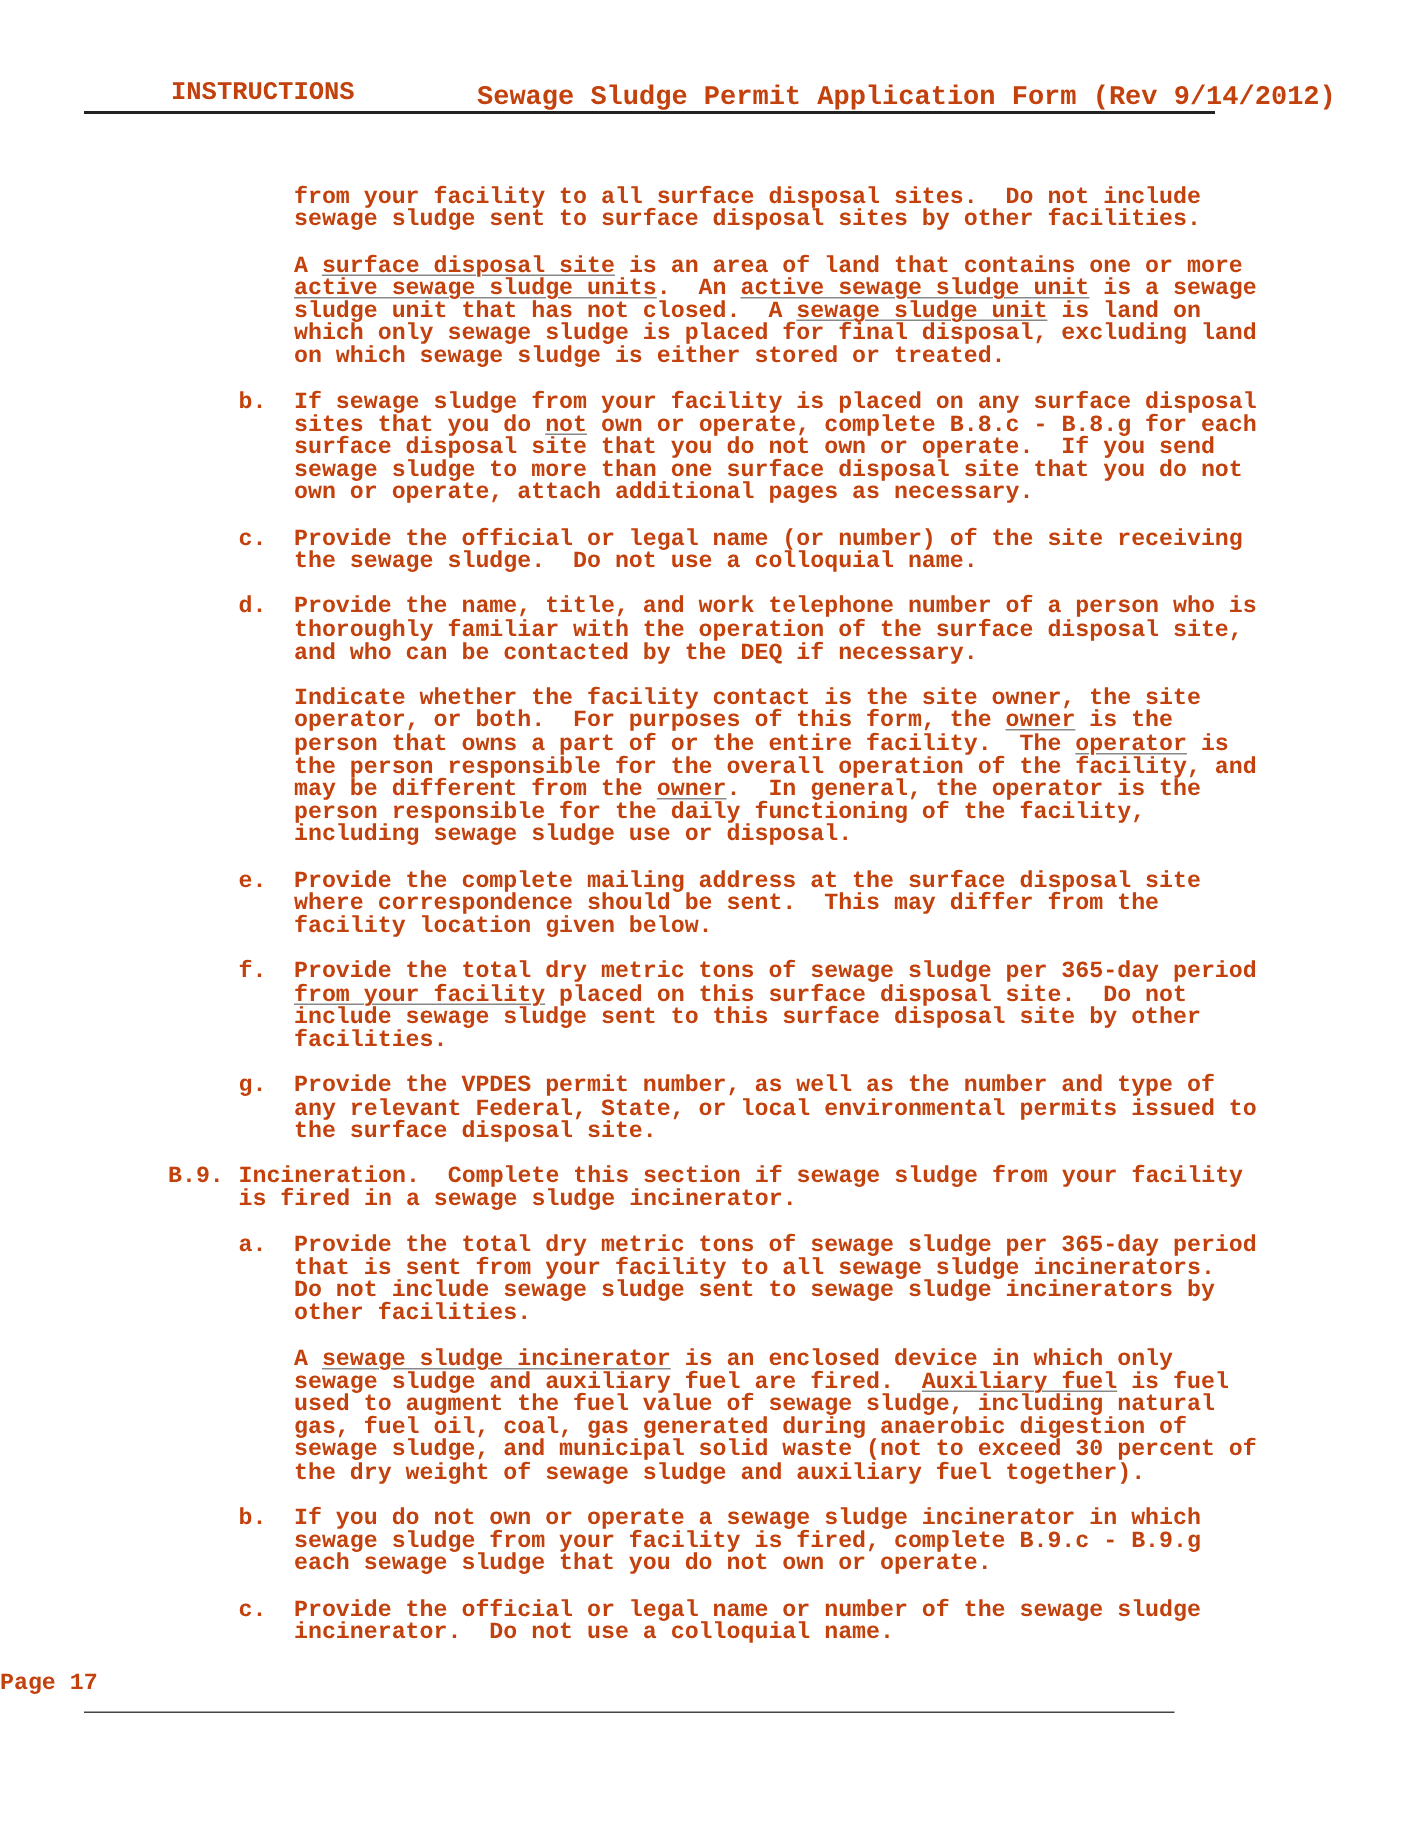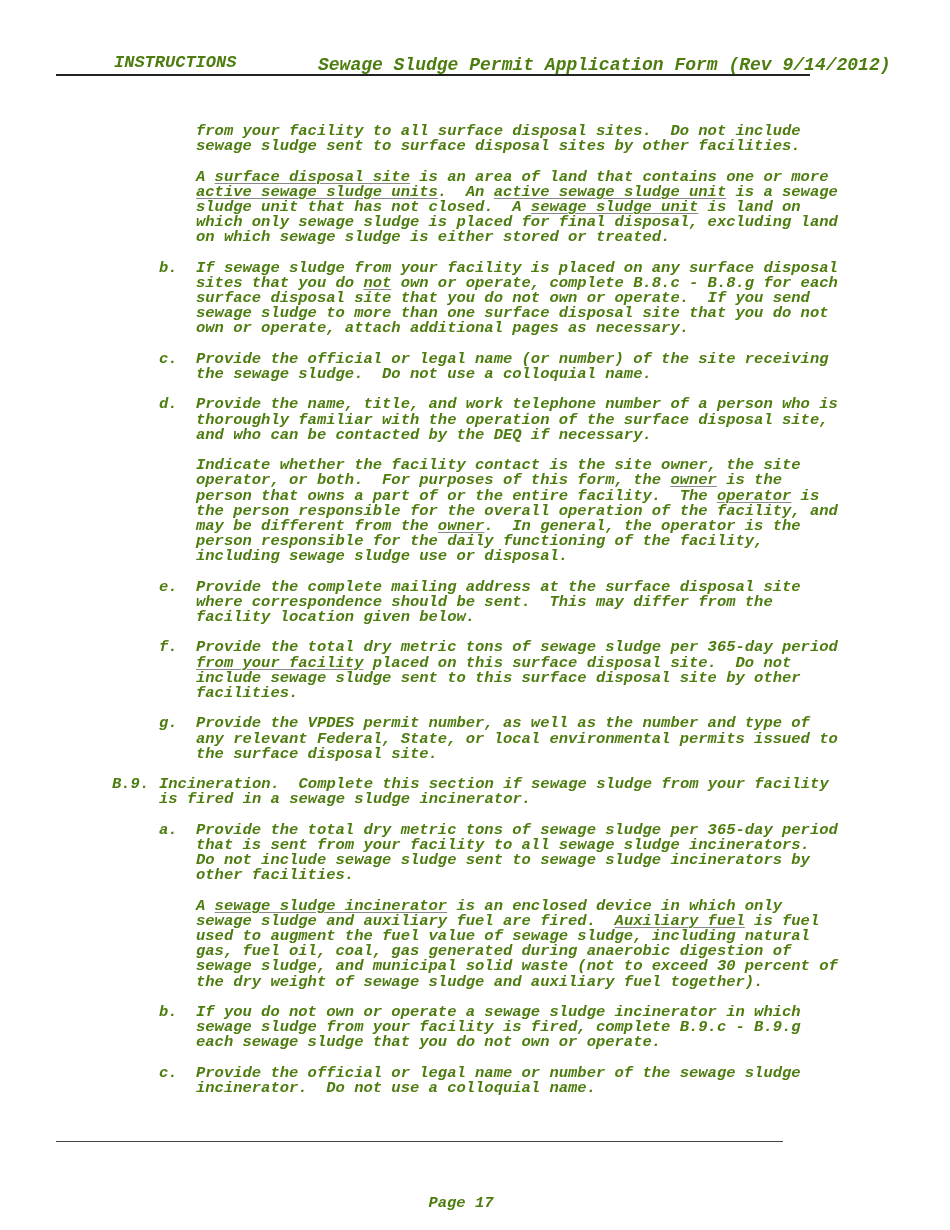--- a/index.html
+++ b/index.html
@@ -1,26 +1,26 @@
 <!DOCTYPE html>
 <html><head>
 <meta charset="utf-8">
 <style>
   html, body { margin: 0; padding: 0; background: #ffffff; }
   body { width: 950px; height: 1230px; position: relative; overflow: hidden; }
-  .mono { font-family: "Liberation Mono", "DejaVu Sans Mono", monospace; font-weight: bold; font-style: italic; color: #4d7c0f; }
+  .mono { font-family: "Liberation Mono", "DejaVu Sans Mono", monospace; font-weight: bold; color: #c2410c; }
   .header-title { position: absolute; left: 114px; top: 53px; font-size: 17px; }
   .header-form { position: absolute; left: 318px; top: 55px; font-size: 18px; }
   .header-rule { position: absolute; left: 56px; top: 74px; width: 754px; height: 2px; background: #222; }
   .body { position: absolute; left: 0; top: 124px; width: 950px; font-size: 15.5px; line-height: 15.2px; white-space: pre; }
   .line { position: relative; height: 15.2px; }
   .gap { height: 15.2px; }
   .u { text-decoration: underline; text-decoration-color: #888; text-underline-offset: 2px; text-decoration-thickness: 1px; }
   .footer-rule { position: absolute; left: 56px; top: 1141px; width: 727px; height: 1px; background: #444; }
-  .footer-page { position: absolute; left: 0; width: 922px; top: 1194px; text-align: center; font-size: 15.5px; }
+  .footer-page { position: absolute; left: 0; width: 922px; top: 1113px; text-align: left; font-size: 15.5px; }
 </style>
 </head>
 <body>
 
 <div class="mono header-title">INSTRUCTIONS</div>
 <div class="mono header-form">Sewage Sludge Permit Application Form (Rev 9/14/2012)</div>
 <div class="header-rule"></div>
 
 <div class="mono body" id="doc-body"><div class="line" style="left: 196px;">from your facility to all surface disposal sites.  Do not include</div><div class="line" style="left: 196px;">sewage sludge sent to surface disposal sites by other facilities.</div><div class="gap"></div><div class="line" style="left: 196px;"><span>A </span><span class="u">surface disposal site</span><span> is an area of land that contains one or more</span></div><div class="line" style="left: 196px;"><span class="u">active sewage sludge units</span><span>.  An </span><span class="u">active sewage sludge unit</span><span> is a sewage</span></div><div class="line" style="left: 196px;"><span>sludge unit that has not closed.  A </span><span class="u">sewage sludge unit</span><span> is land on</span></div><div class="line" style="left: 196px;"><span>which only sewage sludge is placed for final disposal, excluding land</span></div><div class="line" style="left: 196px;"><span>on which sewage sludge is either stored or treated.</span></div><div class="gap"></div><div class="line"><span style="position: absolute; left: 159px;">b.</span><span style="position: absolute; left: 196px;"><span>If sewage sludge from your facility is placed on any surface disposal</span></span></div><div class="line" style="left: 196px;"><span>sites that you do </span><span class="u">not</span><span> own or operate, complete B.8.c - B.8.g for each</span></div><div class="line" style="left: 196px;"><span>surface disposal site that you do not own or operate.  If you send</span></div><div class="line" style="left: 196px;"><span>sewage sludge to more than one surface disposal site that you do not</span></div><div class="line" style="left: 196px;"><span>own or operate, attach additional pages as necessary.</span></div><div class="gap"></div><div class="line"><span style="position: absolute; left: 159px;">c.</span><span style="position: absolute; left: 196px;"><span>Provide the official or legal name (or number) of the site receiving</span></span></div><div class="line" style="left: 196px;"><span>the sewage sludge.  Do not use a colloquial name.</span></div><div class="gap"></div><div class="line"><span style="position: absolute; left: 159px;">d.</span><span style="position: absolute; left: 196px;"><span>Provide the name, title, and work telephone number of a person who is</span></span></div><div class="line" style="left: 196px;"><span>thoroughly familiar with the operation of the surface disposal site,</span></div><div class="line" style="left: 196px;"><span>and who can be contacted by the DEQ if necessary.</span></div><div class="gap"></div><div class="line" style="left: 196px;"><span>Indicate whether the facility contact is the site owner, the site</span></div><div class="line" style="left: 196px;"><span>operator, or both.  For purposes of this form, the </span><span class="u">owner</span><span> is the</span></div><div class="line" style="left: 196px;"><span>person that owns a part of or the entire facility.  The </span><span class="u">operator</span><span> is</span></div><div class="line" style="left: 196px;"><span>the person responsible for the overall operation of the facility, and</span></div><div class="line" style="left: 196px;"><span>may be different from the </span><span class="u">owner</span><span>.  In general, the operator is the</span></div><div class="line" style="left: 196px;"><span>person responsible for the daily functioning of the facility,</span></div><div class="line" style="left: 196px;"><span>including sewage sludge use or disposal.</span></div><div class="gap"></div><div class="line"><span style="position: absolute; left: 159px;">e.</span><span style="position: absolute; left: 196px;"><span>Provide the complete mailing address at the surface disposal site</span></span></div><div class="line" style="left: 196px;"><span>where correspondence should be sent.  This may differ from the</span></div><div class="line" style="left: 196px;"><span>facility location given below.</span></div><div class="gap"></div><div class="line"><span style="position: absolute; left: 159px;">f.</span><span style="position: absolute; left: 196px;"><span>Provide the total dry metric tons of sewage sludge per 365-day period</span></span></div><div class="line" style="left: 196px;"><span class="u">from your facility</span><span> placed on this surface disposal site.  Do not</span></div><div class="line" style="left: 196px;"><span>include sewage sludge sent to this surface disposal site by other</span></div><div class="line" style="left: 196px;"><span>facilities.</span></div><div class="gap"></div><div class="line"><span style="position: absolute; left: 159px;">g.</span><span style="position: absolute; left: 196px;"><span>Provide the VPDES permit number, as well as the number and type of</span></span></div><div class="line" style="left: 196px;"><span>any relevant Federal, State, or local environmental permits issued to</span></div><div class="line" style="left: 196px;"><span>the surface disposal site.</span></div><div class="gap"></div><div class="line"><span style="position: absolute; left: 112px;">B.9.</span><span style="position: absolute; left: 159px;">Incineration.  Complete this section if sewage sludge from your facility</span></div><div class="line" style="left: 159px;">is fired in a sewage sludge incinerator.</div><div class="gap"></div><div class="line"><span style="position: absolute; left: 159px;">a.</span><span style="position: absolute; left: 196px;"><span>Provide the total dry metric tons of sewage sludge per 365-day period</span></span></div><div class="line" style="left: 196px;"><span>that is sent from your facility to all sewage sludge incinerators.</span></div><div class="line" style="left: 196px;"><span>Do not include sewage sludge sent to sewage sludge incinerators by</span></div><div class="line" style="left: 196px;"><span>other facilities.</span></div><div class="gap"></div><div class="line" style="left: 196px;"><span>A </span><span class="u">sewage sludge incinerator</span><span> is an enclosed device in which only</span></div><div class="line" style="left: 196px;"><span>sewage sludge and auxiliary fuel are fired.  </span><span class="u">Auxiliary fuel</span><span> is fuel</span></div><div class="line" style="left: 196px;"><span>used to augment the fuel value of sewage sludge, including natural</span></div><div class="line" style="left: 196px;"><span>gas, fuel oil, coal, gas generated during anaerobic digestion of</span></div><div class="line" style="left: 196px;"><span>sewage sludge, and municipal solid waste (not to exceed 30 percent of</span></div><div class="line" style="left: 196px;"><span>the dry weight of sewage sludge and auxiliary fuel together).</span></div><div class="gap"></div><div class="line"><span style="position: absolute; left: 159px;">b.</span><span style="position: absolute; left: 196px;"><span>If you do not own or operate a sewage sludge incinerator in which</span></span></div><div class="line" style="left: 196px;"><span>sewage sludge from your facility is fired, complete B.9.c - B.9.g</span></div><div class="line" style="left: 196px;"><span>each sewage sludge that you do not own or operate.</span></div><div class="gap"></div><div class="line"><span style="position: absolute; left: 159px;">c.</span><span style="position: absolute; left: 196px;"><span>Provide the official or legal name or number of the sewage sludge</span></span></div><div class="line" style="left: 196px;"><span>incinerator.  Do not use a colloquial name.</span></div></div>
 

